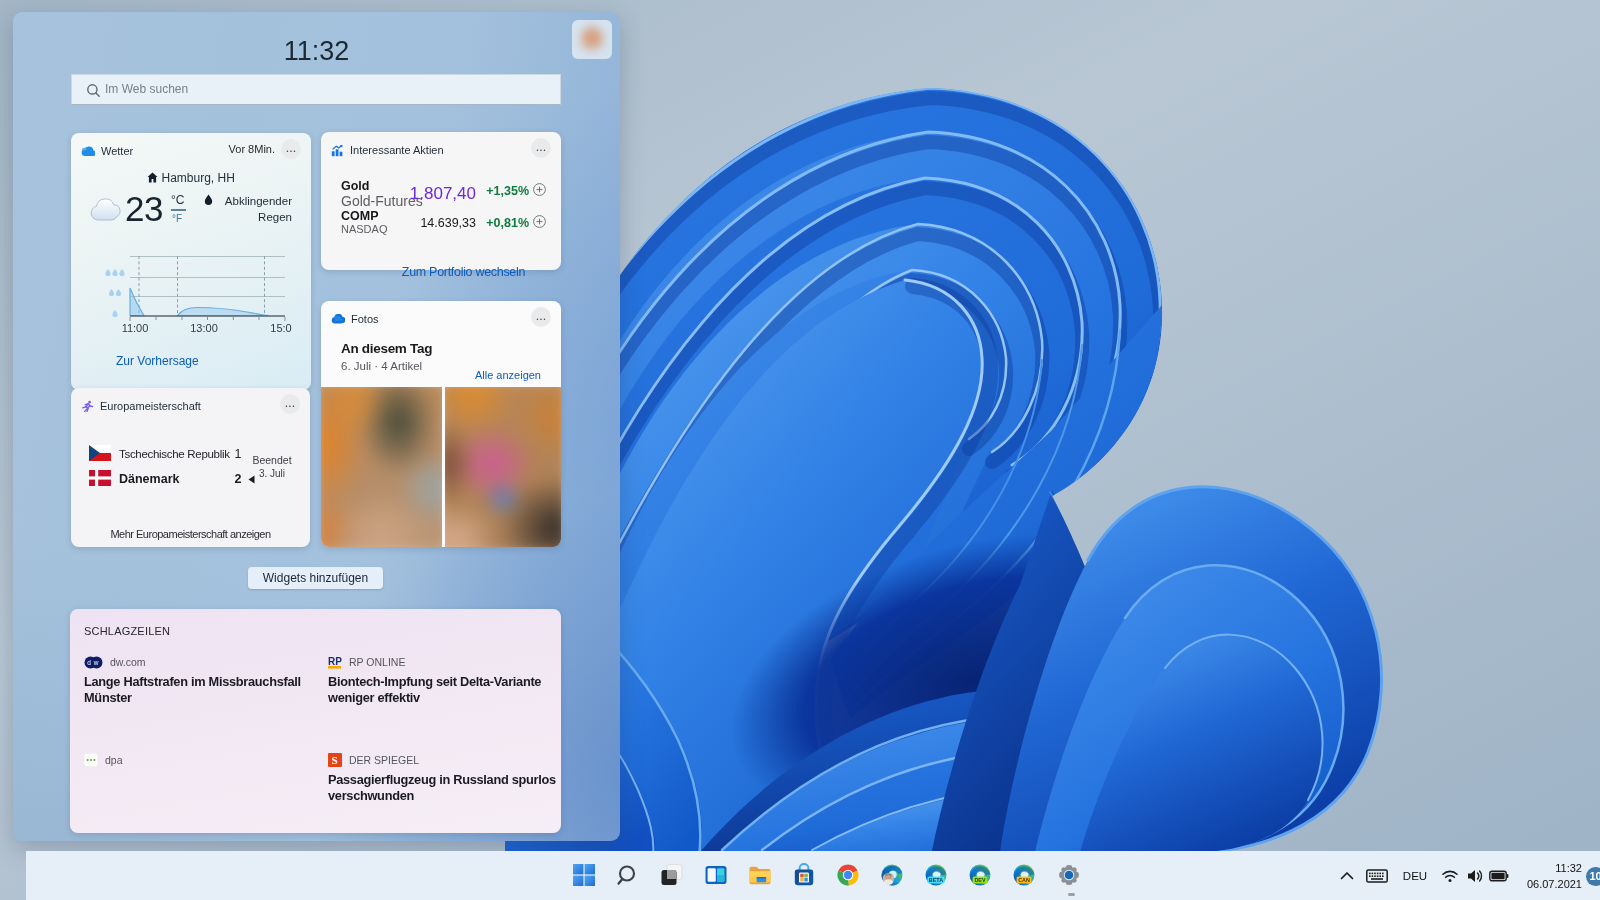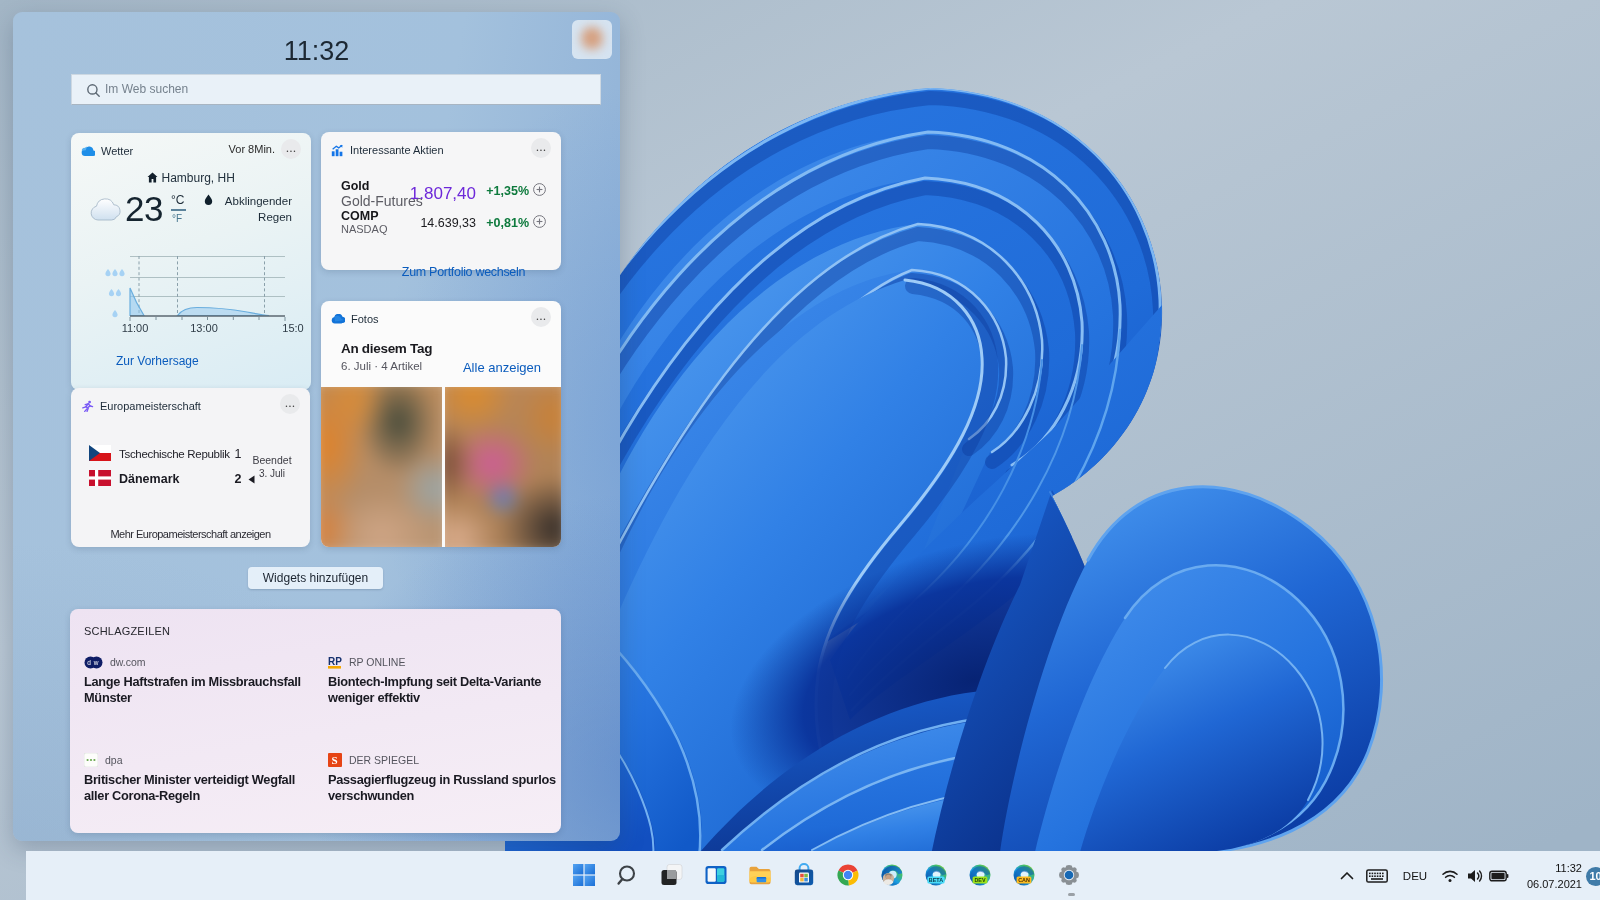--- a/index.html
+++ b/index.html
@@ -20,21 +20,21 @@
     box-shadow: 0 8px 24px rgba(30,50,80,0.25);
   }
   .card { position:absolute; border-radius:8px; box-shadow:0 2px 6px rgba(40,60,90,0.18); }
   .chead { position:absolute; left:10px; top:8px; height:20px; display:flex; align-items:center; gap:6px;
            font-size:11px; color:#1d2b38; }
   .dots { position:absolute; right:10px; top:6px; width:20px; height:20px; border-radius:50%;
           background:#e9eaec; color:#444; text-align:center; }
   .dots:after { content:"• • •"; font-size:5.5px; line-height:20px; letter-spacing:0px; }
   .link { color:#0b5cbd;padding-left:45px; }
   #ptime { position:absolute; left:0; top:24px; width:607px; text-align:center; font-size:27px; color:#1c2833; }
-  #psearch { position:absolute; left:58px; top:62px; width:530px; height:31px; border-radius:0;
+  #psearch { position:absolute; left:58px; top:62px; width:490px; height:31px; border-radius:0;
     background:#e9f1f8; border:1px solid rgba(120,140,160,0.25); border-bottom-color:rgba(90,110,130,0.45);
     color:#76828e; font-size:12px; line-height:29px; }
   #pavatar { position:absolute; left:559px; top:8px; width:40px; height:39px; border-radius:6px; overflow:hidden;
     background:rgba(224,235,244,0.85); }
   #pavatar i { position:absolute; left:8px; top:5px; width:24px; height:29px; border-radius:45%;
     background:radial-gradient(circle at 50% 45%, #d49670 0%, rgba(215,154,116,0.75) 45%, rgba(222,228,235,0) 75%); filter:blur(4px); display:block;}
   .hdrttl { font-size:11px; color:#1d2b38; }
   .wline { stroke:#a5b8bb; stroke-width:1; }
   .srcrow { position:absolute; height:14px; display:flex; align-items:center; gap:7px; font-size:10.5px; color:#55555e; }
   .headline { position:absolute; white-space:nowrap; font-size:12.8px; font-weight:bold; color:#1a1a22; line-height:16px; letter-spacing:-0.3px; }
@@ -211,21 +211,21 @@
         <path d="M2,18 c1.4,1.9 2.6,3.4 2.6,4.6 a2.6,2.6 0 0 1 -5.2,0 C-0.6,21.4 0.6,19.9 2,18 Z" transform="translate(13,0)"></path>
         <path d="M2,18 c1.4,1.9 2.6,3.4 2.6,4.6 a2.6,2.6 0 0 1 -5.2,0 C-0.6,21.4 0.6,19.9 2,18 Z" transform="translate(20,0)"></path>
         <path d="M2,18 c1.4,1.9 2.6,3.4 2.6,4.6 a2.6,2.6 0 0 1 -5.2,0 C-0.6,21.4 0.6,19.9 2,18 Z" transform="translate(27,0)"></path>
         <path d="M2,18 c1.4,1.9 2.6,3.4 2.6,4.6 a2.6,2.6 0 0 1 -5.2,0 C-0.6,21.4 0.6,19.9 2,18 Z" transform="translate(16.5,20)"></path>
         <path d="M2,18 c1.4,1.9 2.6,3.4 2.6,4.6 a2.6,2.6 0 0 1 -5.2,0 C-0.6,21.4 0.6,19.9 2,18 Z" transform="translate(23.5,20)"></path>
         <path d="M2,18 c1.4,1.9 2.6,3.4 2.6,4.6 a2.6,2.6 0 0 1 -5.2,0 C-0.6,21.4 0.6,19.9 2,18 Z" transform="translate(20,41)"></path>
       </g>
     </svg>
     <div style="position:absolute;left:38px;top:189px;width:52px;text-align:center;font-size:11px;color:#2e3b46">11:00</div>
     <div style="position:absolute;left:107px;top:189px;width:52px;text-align:center;font-size:11px;color:#2e3b46">13:00</div>
-    <div style="position:absolute;left:196px;top:189px;width:52px;text-align:center;font-size:11px;color:#2e3b46">15:0</div>
+    <div style="position:absolute;left:184px;top:189px;width:52px;text-align:center;font-size:11px;color:#2e3b46">15:0</div>
     <div style="position:absolute;left:0;top:221px;width:100%;text-align:left;font-size:12px" class="link">Zur Vorhersage</div>
   </div>
 
   <div class="card" id="scard" style="left:308px;top:120px;width:240px;height:138px;background:#f6f6f7">
     <div class="chead">
       <svg width="13" height="13" viewBox="0 0 16 16">
           <g fill="#1475e8">
             <rect x="1" y="9" width="3.4" height="6"></rect>
             <rect x="5.8" y="6.5" width="3.4" height="8.5"></rect>
             <rect x="10.6" y="9.5" width="3.4" height="5.5"></rect>
@@ -261,21 +261,21 @@
     <div class="chead">
       <svg width="14" height="10" viewBox="0 0 17 12">
           <path d="M4.6,11.5 a4,4 0 0 1 -0.6,-7.9 a5.2,5.2 0 0 1 10,-0.4 a3.8,3.8 0 0 1 -0.6,7.6 q-0.3,0.7 -1.4,0.7 Z" fill="#1273d8"></path>
           <path d="M4,3.6 a5.2,5.2 0 0 1 8.6,2.4 a3.8,3.8 0 0 1 2.4,1.4 L5,9 Z" fill="#2b8de8" opacity="0.7"></path>
         </svg>
       <span class="hdrttl">Fotos</span>
     </div>
     <div class="dots"></div>
     <div style="position:absolute;left:20px;top:40px;font-size:13.5px;font-weight:bold;letter-spacing:-0.3px;color:#1a1a1f">An diesem Tag</div>
     <div style="position:absolute;left:20px;top:59px;font-size:11.5px;color:#55555e">6. Juli · 4 Artikel</div>
-    <div style="position:absolute;right:20px;top:59px;font-size:13px" class="link">Alle anzeigen</div>
+    <div style="position:absolute;right:20px;top:68px;font-size:11px" class="link">Alle anzeigen</div>
     <div style="position:absolute;left:0;top:86px;width:121px;height:160px;overflow:hidden">
       <div style="position:absolute;left:-10px;top:-10px;width:141px;height:180px;filter:blur(8px);background:
         radial-gradient(60px 95px at 10% 38%, #e0832a 0%, rgba(224,131,42,0) 72%),
         radial-gradient(45px 60px at 30% 12%, #d88c38 0%, rgba(216,140,56,0) 70%),
         radial-gradient(55px 75px at 62% 25%, rgba(62,70,56,0.95) 0%, rgba(62,70,56,0) 72%),
         radial-gradient(55px 55px at 88% 62%, rgba(151,168,173,0.9) 0%, rgba(151,168,173,0) 70%),
         radial-gradient(70px 60px at 50% 88%, #cfa585 0%, rgba(207,165,133,0) 72%),
         radial-gradient(55px 55px at 8% 85%, #d8813c 0%, rgba(216,129,60,0) 70%),
         linear-gradient(165deg, #bd8a55 0%, #b58d68 55%, #bb9877 100%)"></div>
     </div>
@@ -353,21 +353,20 @@
     <div class="headline" style="left:258px;top:65px">Biontech-Impfung seit Delta-Variante<br>weniger effektiv</div>
     <div class="srcrow" style="left:14px;top:144px">
       <svg width="14" height="14" viewBox="0 0 14 14">
           <rect width="14" height="14" rx="2" fill="#fdfdfb" stroke="#cfd8cf" stroke-width="0.5"></rect>
           <circle cx="3.6" cy="7" r="1.1" fill="#6aa84f"></circle>
           <circle cx="7" cy="7" r="1.1" fill="#6aa84f"></circle>
           <circle cx="10.4" cy="7" r="1.1" fill="#6aa84f"></circle>
         </svg>
       <span>dpa</span>
     </div>
-    <div class="headline" style="left:14px;top:163px">Britischer Minister verteidigt Wegfall<br>aller Corona-Regeln</div>
     <div class="srcrow" style="left:258px;top:144px">
       <svg width="14" height="14" viewBox="0 0 14 14">
           <rect width="14" height="14" rx="1" fill="#e64415"></rect>
           <text x="3.4" y="11" font-size="11" font-weight="bold" fill="#fff" font-family="Liberation Serif">S</text>
         </svg>
       <span>DER SPIEGEL</span>
     </div>
     <div class="headline" style="left:258px;top:163px">Passagierflugzeug in Russland spurlos<br>verschwunden</div>
   </div>
 </div>

